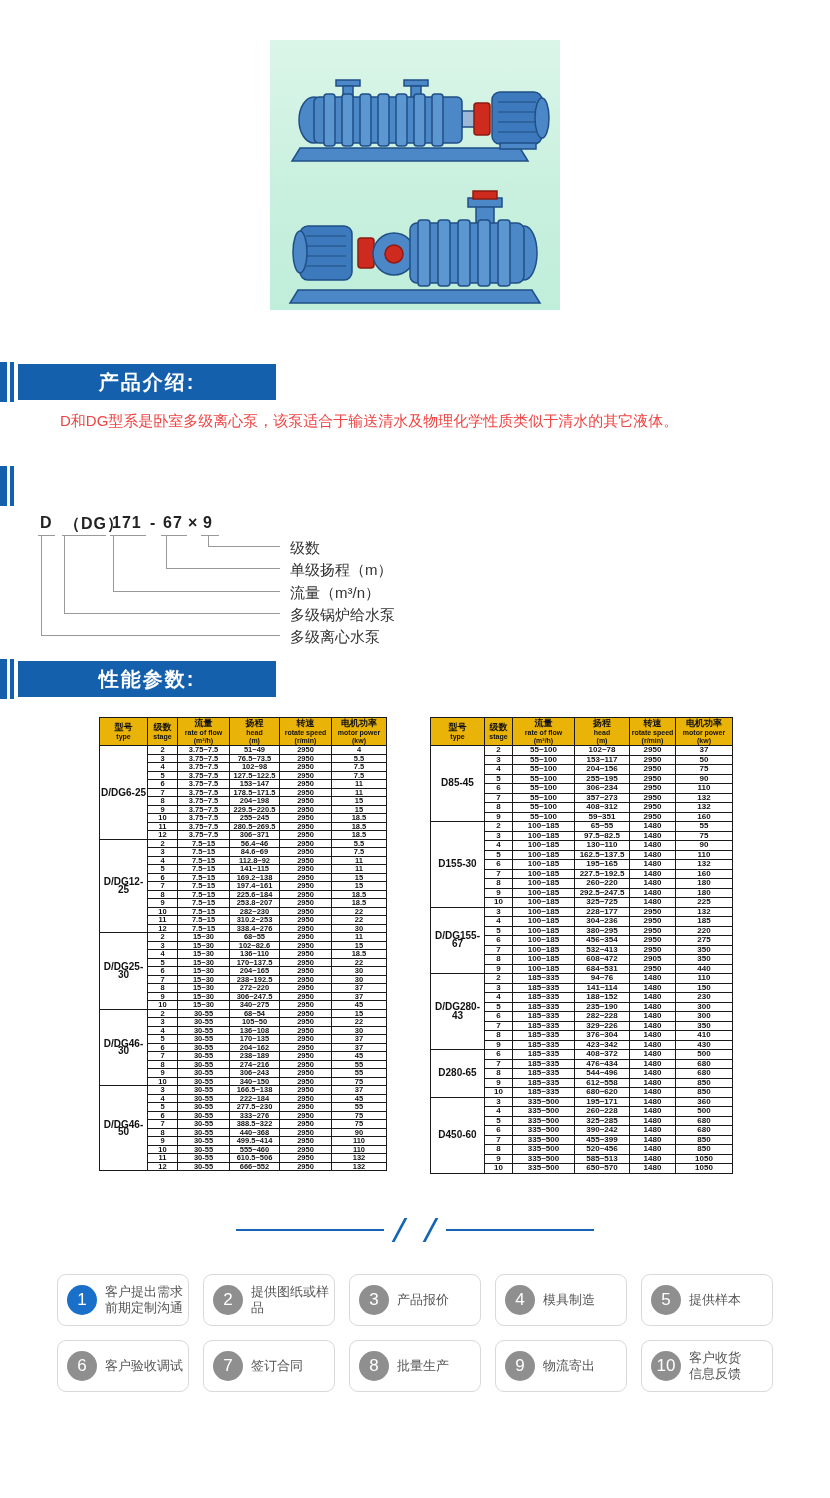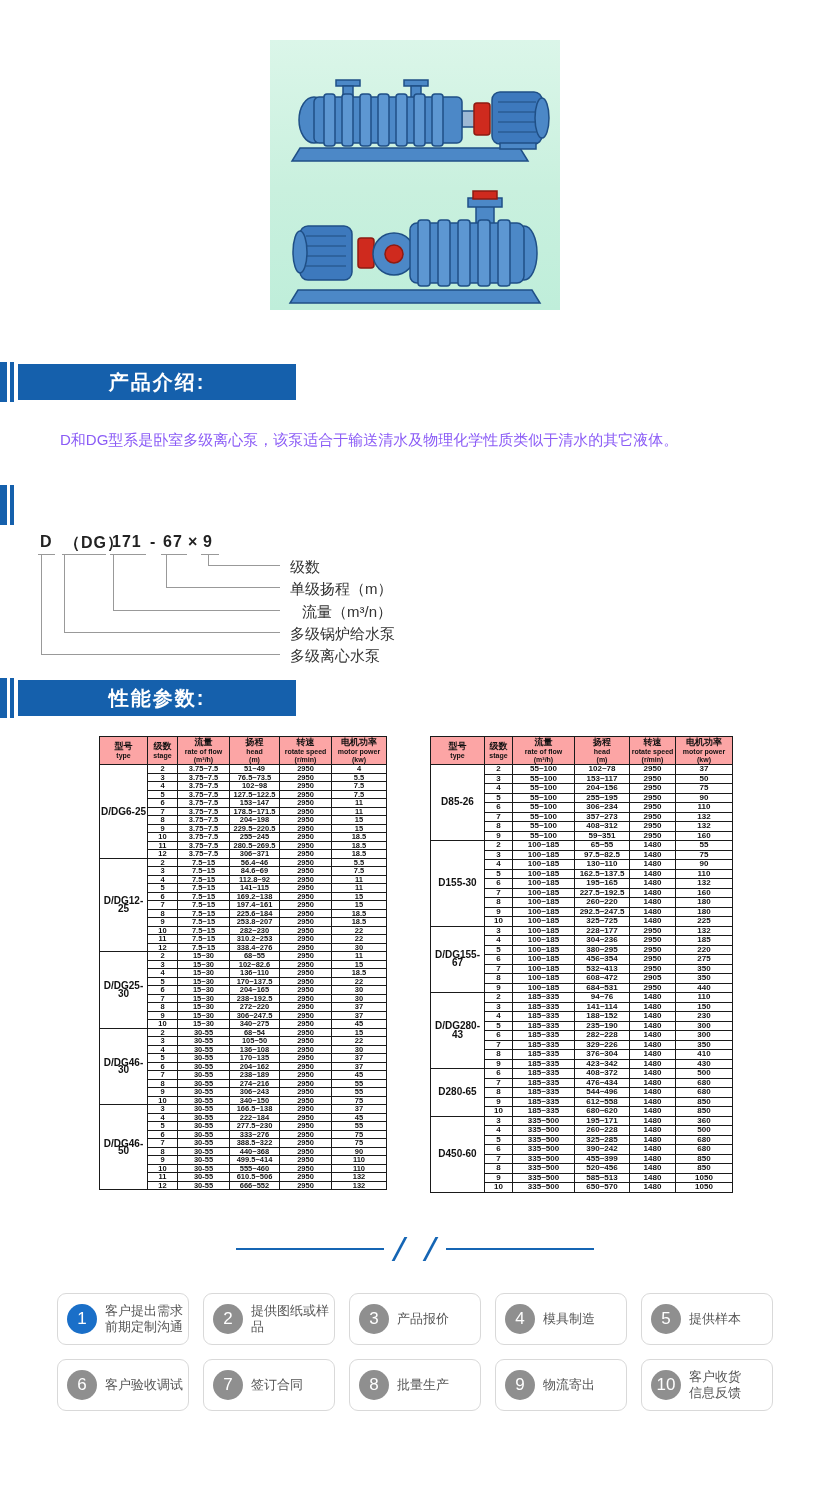--- a/index.html
+++ b/index.html
@@ -12,52 +12,52 @@
   
   .hero {
     width: 290px; height: 270px; margin: 40px auto 0 auto;
     background: linear-gradient(180deg, #dbf6e9 0%, #c9f0de 55%, #bfeeda 100%);
   }
   
   .sec-header { position: relative; height: 40px; }
   .sec-header .stripe1 { position: absolute; left: 0; top: 0; width: 7px; height: 40px; background: #1560ac; }
   .sec-header .stripe2 { position: absolute; left: 10px; top: 0; width: 4px; height: 40px; background: #1560ac; }
   .sec-header .block {
-    position: absolute; left: 18px; top: 2px; width: 278px; height: 36px;
+    position: absolute; left: 18px; top: 2px; width: 258px; height: 36px;
     background: #1560ac; color: #fff; font-size: 20px; font-weight: bold;
     display: flex; align-items: center; justify-content: center; letter-spacing: 2px;
   }
   .h1 { margin-top: 52px; }
   .h2 { margin-top: 33px; }
   .h3 { margin-top: 5px; }
   
-  .intro { margin: 26px 30px 0 30px; font-size: 15px; line-height: 24px; color: #8b5cf6; }
+  .intro { margin: 7px 30px 0 30px; font-size: 15px; line-height: 24px; color: #ef4444; }
   .intro p { text-indent: 2em; }
   
   .diagram { position: relative; height: 140px; margin-top: 8px; font-size: 16px; color: #222; }
   .diagram .tok { position: absolute; top: 0; font-weight: 600; letter-spacing: 1px; }
   .t0 { left: 40px; } .t1 { left: 64px; } .t2 { left: 112px; } .t3 { left: 150px; }
   .t4 { left: 163px; } .t5 { left: 188px; } .t6 { left: 203px; }
   .diagram .uline { position: absolute; top: 21px; height: 1px; background: #999; }
   .u0 { left: 38px; width: 17px; } .u1 { left: 62px; width: 44px; }
   .u2 { left: 110px; width: 36px; } .u3 { left: 161px; width: 26px; }
   .u4 { left: 201px; width: 18px; }
   .diagram .conn { position: absolute; top: 22px; border-left: 1px solid #999; border-bottom: 1px solid #999; }
   .c1 { left: 208px; width: 72px; height: 11px; }
   .c2 { left: 166px; width: 114px; height: 33px; }
   .c3 { left: 113px; width: 167px; height: 56px; }
   .c4 { left: 64px;  width: 216px; height: 78px; }
   .c5 { left: 41px;  width: 239px; height: 100px; }
   .diagram .dlabel { position: absolute; left: 290px; font-size: 15px; color: #333; }
-  .l0 { top: 25px; } .l1 { top: 47px; } .l2 { top: 70px; margin-left: 12px; } .l3 { top: 92px; } .l4 { top: 114px; }
+  .l0 { top: 25px; } .l1 { top: 47px; } .l2 { top: 70px; } .l3 { top: 92px; } .l4 { top: 114px; }
   
   .tables { display: flex; margin: 18px 0 0 99px; gap: 43px; align-items: flex-start; }
   table.ptable { border-collapse: collapse; table-layout: fixed; }
   .ptable th, .ptable td { border: 1px solid #1a1a1a; text-align: center; padding: 0; color: #111; }
-  .ptable thead tr { background: #fca5a5; height: 15px; border-radius: 7px; }
+  .ptable thead tr { background: #eab308; height: 15px; border-radius: 7px; }
   .th-zh { font-size: 9px; font-weight: bold; line-height: 11px; }
   .th-en { font-size: 7px; font-weight: bold; line-height: 8px; }
   .ptable td { font-weight: bold; }
   .pt-left  td { font-size: 7.5px; line-height: 7.5px; height: 8px; }
   .pt-right td { font-size: 8px;   line-height: 8.5px; height: 9px; }
   .ptable td.type-cell { font-size: 10px; font-weight: bold; }
   .pt-left  col.c-type { width: 48px; } .pt-left  col.c-stage { width: 30px; }
   .pt-left  col.c-flow { width: 52px; } .pt-left  col.c-head  { width: 50px; }
   .pt-left  col.c-speed { width: 52px; } .pt-left col.c-power { width: 55px; }
   .pt-right col.c-type { width: 54px; } .pt-right col.c-stage { width: 28px; }
@@ -614,21 +614,21 @@
           </th>
           <th>
             <div class="th-zh">电机功率</div>
             <div class="th-en">motor power</div>
             <div class="th-en">(kw)</div>
           </th>
         </tr>
       </thead>
     <tbody>
         <tr>
-          <td rowspan="8" class="type-cell">D85-26</td>
+          <td rowspan="8" class="type-cell">D85-45</td>
           <td>2</td>
           <td>55~100</td>
           <td>102~78</td>
           <td>2950</td>
           <td>37</td>
         </tr>
         <tr>
           <td>3</td>
           <td>55~100</td>
           <td>153~117</td>

